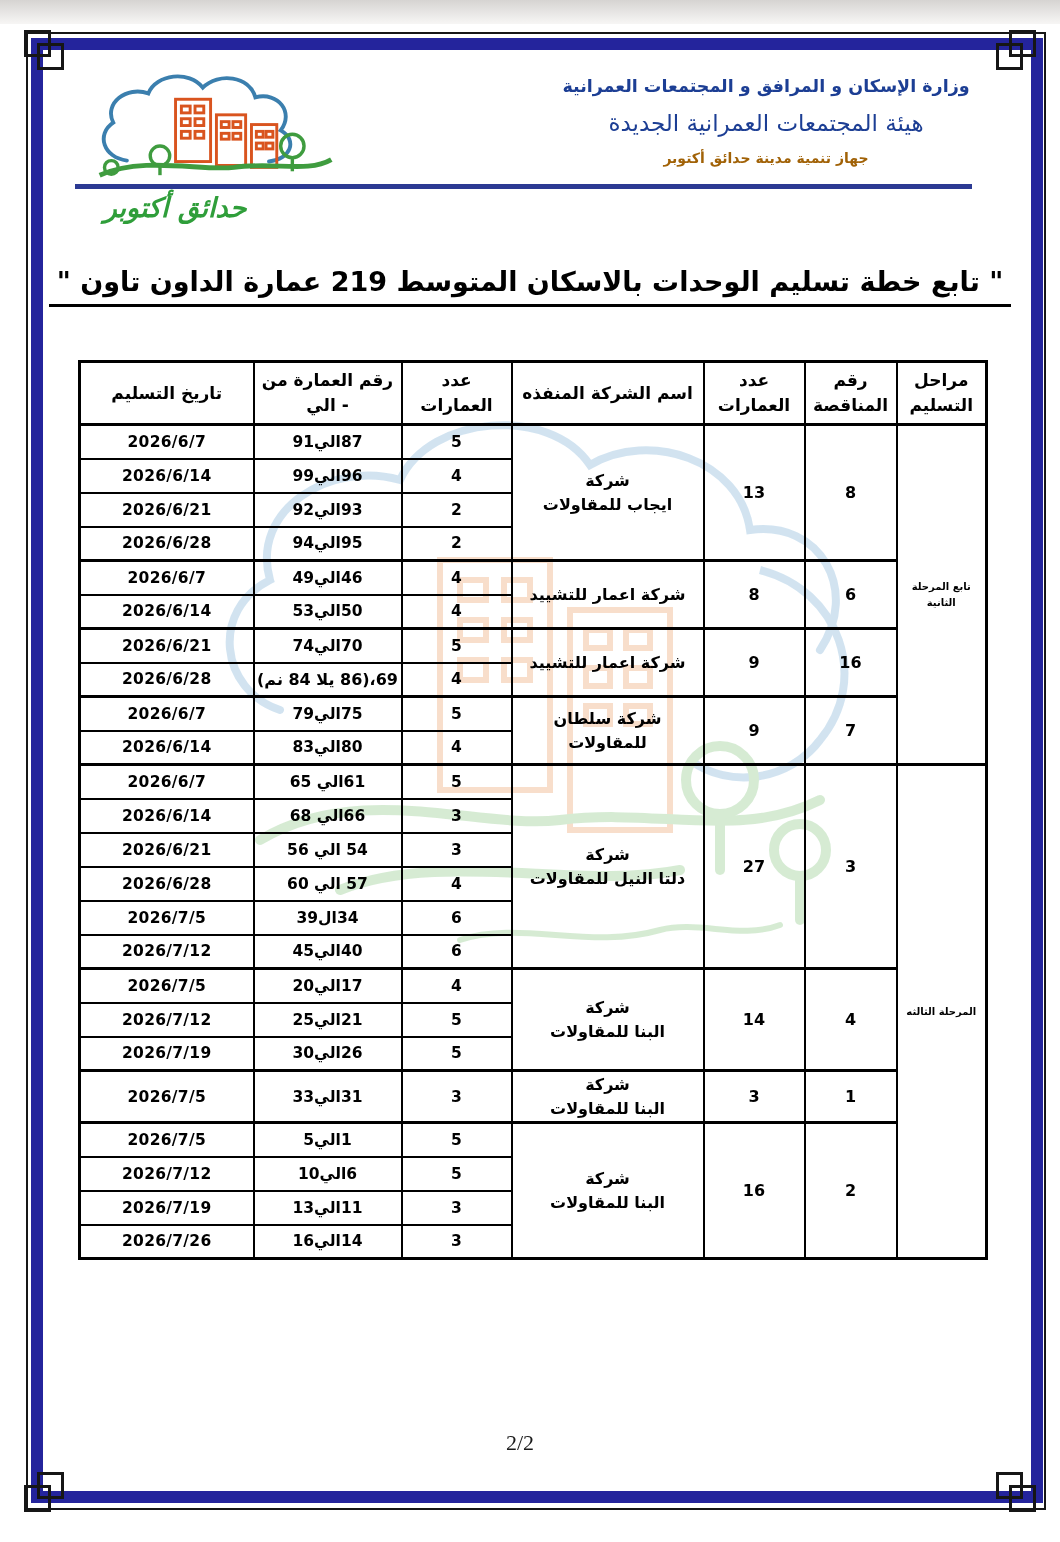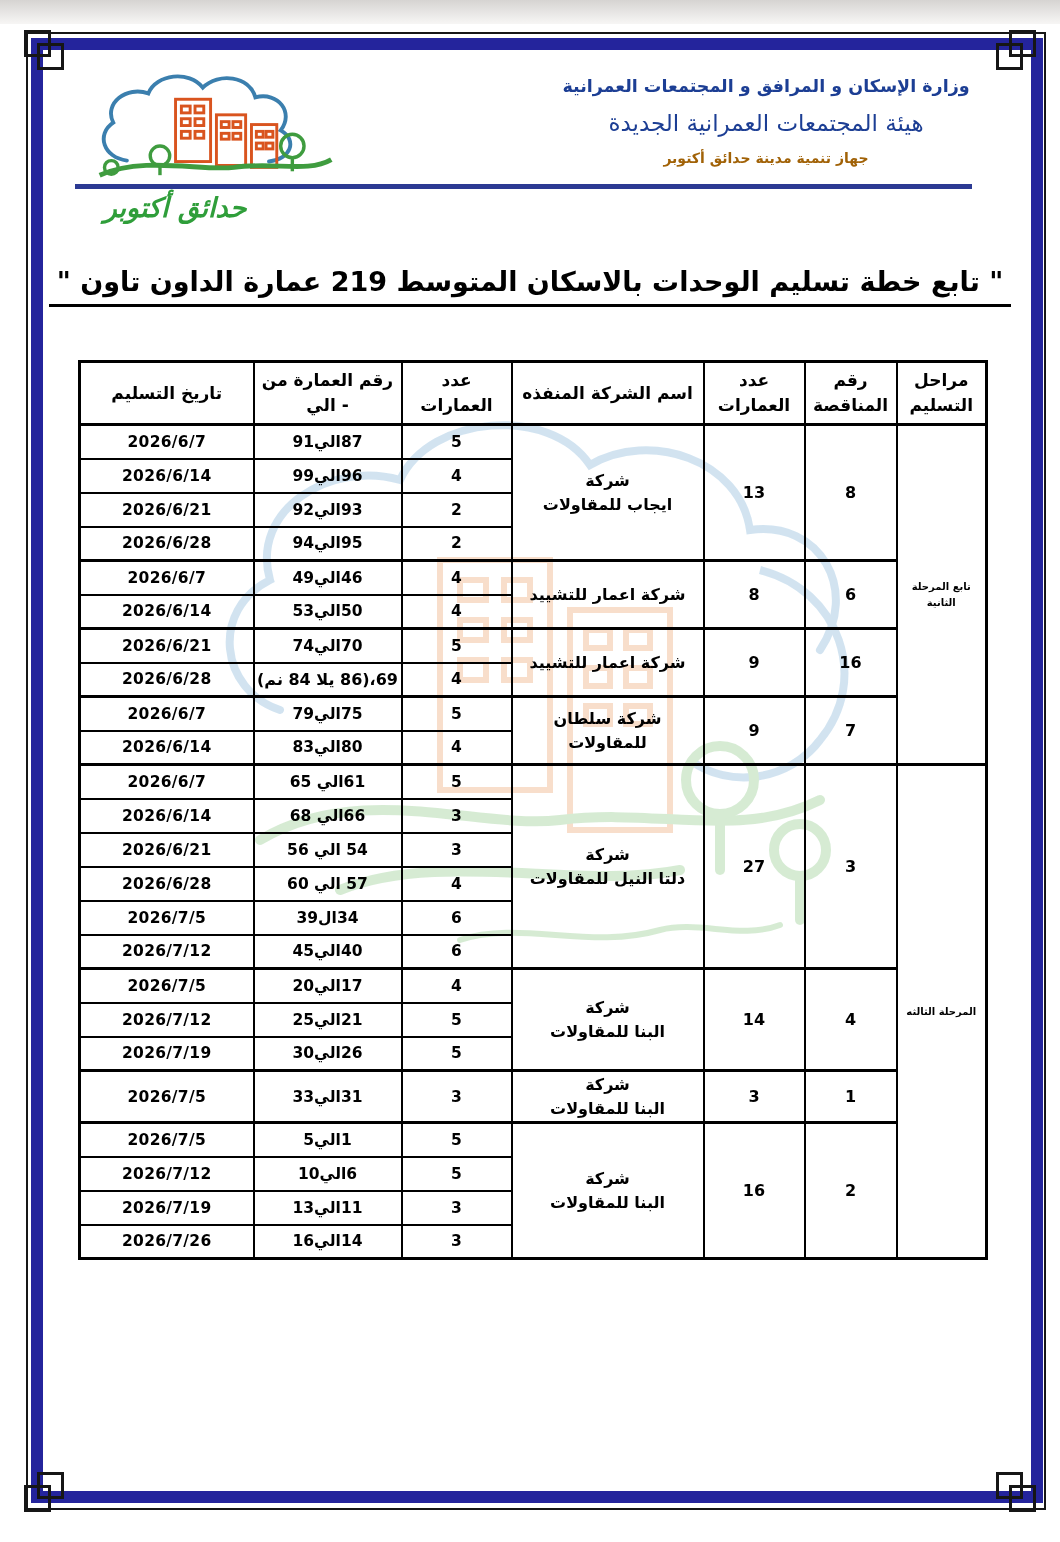--- a/index.html
+++ b/index.html
@@ -330,14 +330,15 @@
           <td class="cell-date">2026/7/19</td>
         </tr>
         <tr>
           <td class="cell-count">3</td>
           <td class="cell-range">14الي16</td>
           <td class="cell-date">2026/7/26</td>
         </tr>
       </tbody>
   </table>
 
+  <div class="page-number">2/2</div>
 
 </div>
 
 </body></html>

